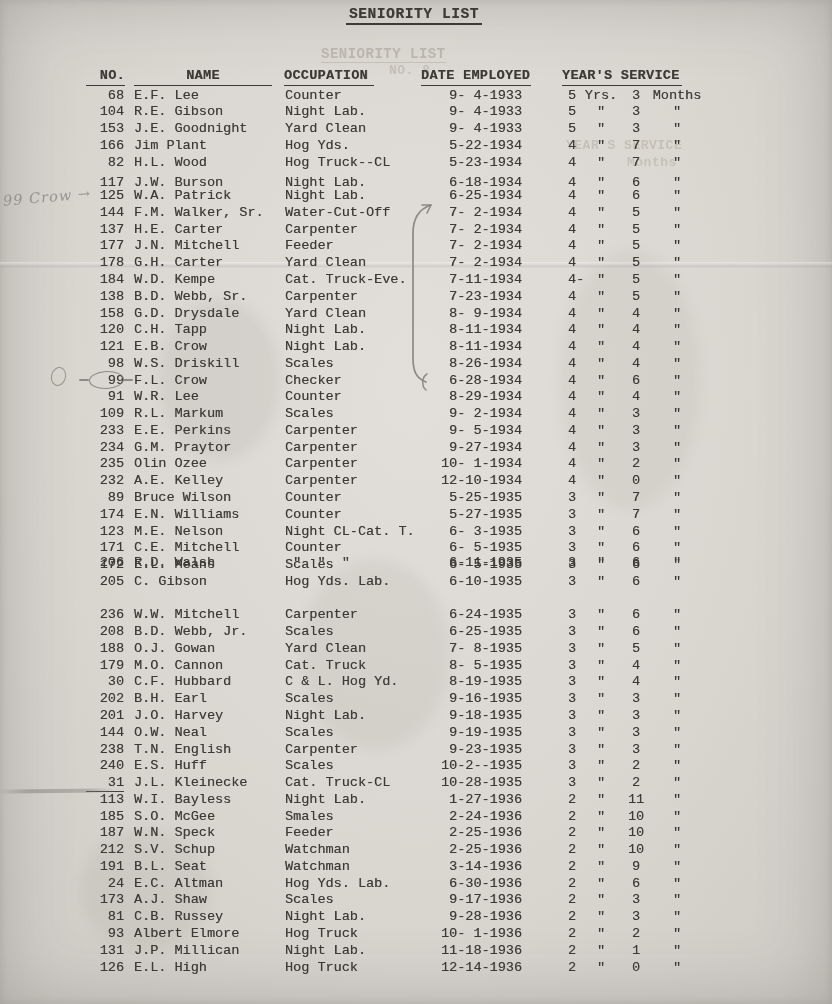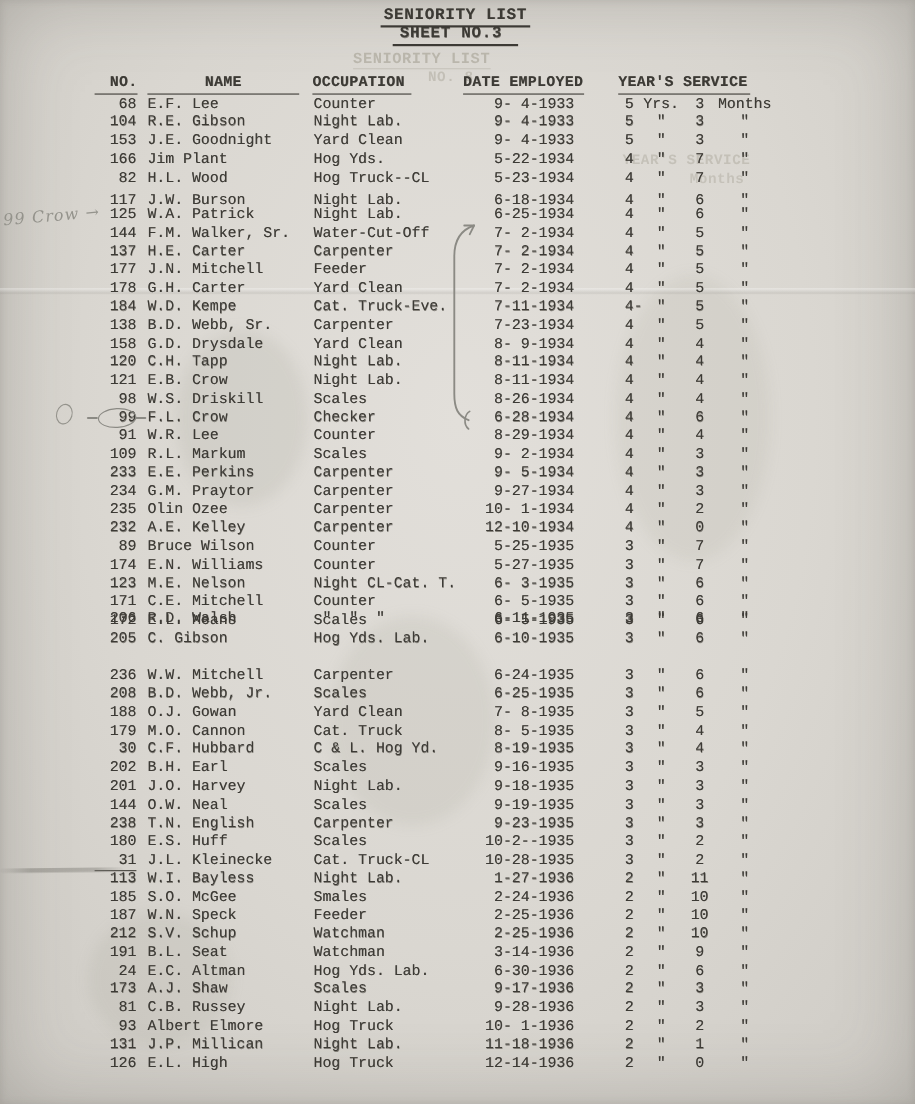--- a/index.html
+++ b/index.html
@@ -76,23 +76,20 @@
   <div class="ghost ghost-months">Months</div>
   <div class="blot blot1"></div>
   <div class="blot blot2"></div>
   <div class="blot blot3"></div>
   <div class="blot blot4"></div>
   <div class="crease"></div>
 
   <div class="title-wrap">
     <span class="t ink">SENIORITY LIST</span>
   </div>
-  <div class="subtitle-wrap">
-    <span class="t ink">SHEET NO.3</span>
-  </div>
 
   <div class="h h-no ink">NO.</div>
   <div class="h h-name ink">NAME</div>
   <div class="h h-occ ink">OCCUPATION</div>
   <div class="h h-date ink">DATE EMPLOYED</div>
   <div class="h h-serv ink">YEAR'S SERVICE</div>
 
   <div class="rows">
       <div class="row ink" style="top: 87.5px;">
       <span class="cell c-no">68</span>
@@ -488,21 +485,21 @@
       <span class="cell c-no">238</span>
       <span class="cell c-name">T.N. English</span>
       <span class="cell c-occ">Carpenter</span>
       <span class="cell c-date">9-23-1935</span>
       <span class="cell c-yrs">3</span>
       <span class="cell c-yu">"</span>
       <span class="cell c-mo">3</span>
       <span class="cell c-mu">"</span>
     </div>
       <div class="row ink" style="top: 758.3px;">
-      <span class="cell c-no">180</span>
+      <span class="cell c-no">240</span>
       <span class="cell c-name">E.S. Huff</span>
       <span class="cell c-occ">Scales</span>
       <span class="cell c-date">10-2--1935</span>
       <span class="cell c-yrs">3</span>
       <span class="cell c-yu">"</span>
       <span class="cell c-mo">2</span>
       <span class="cell c-mu">"</span>
     </div>
       <div class="row ink mark-underline" style="top: 775.07px;">
       <span class="cell c-no">31</span>

